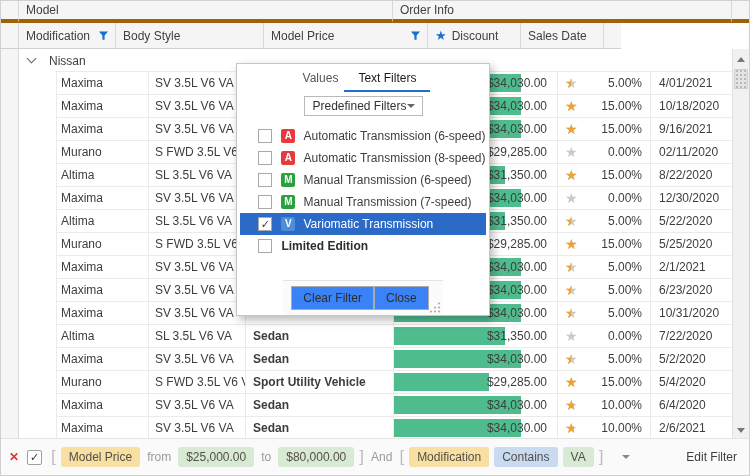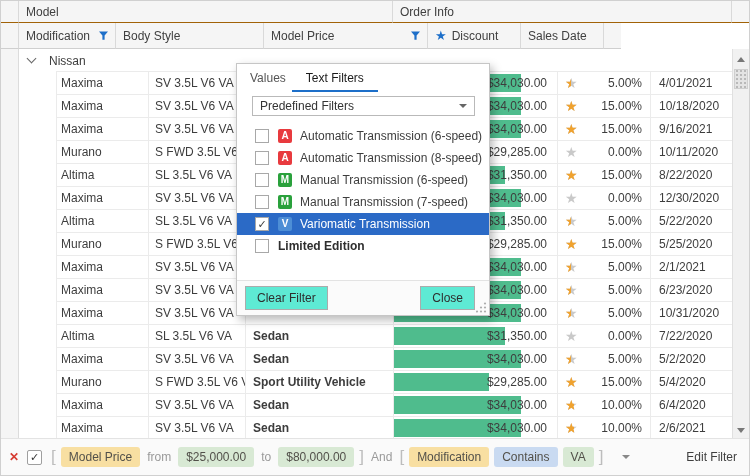--- a/index.html
+++ b/index.html
@@ -11,21 +11,21 @@
   }
   
   .w-ind{width:18px;} .w-name{width:130px;} .w-mod{width:97px;} .w-body{width:148px;}
   .w-price{width:164px;} .w-disc{width:93px;} .w-date{width:83px;} .w-sb{width:17px;}
 
   
   .hdr-row { display:flex; }
   .band-row { height:22px; }
   .col-row { height:26px; }
   .hcell {
-    background:#f5f5f5; border-right:1px solid #d9d9d9; border-bottom:1px solid #a16207;
+    background:#f5f5f5; border-right:1px solid #d9d9d9; border-bottom:4px solid #a16207;
     display:flex; align-items:center; padding-left:7px; color:#404040; overflow:hidden; white-space:nowrap;
   }
   .col-row .hcell { border-bottom:1px solid #cfcfcf; }
   .band-model { width:375px; }
   .band-order { width:340px;text-align:right; }
   .funnel { margin-left:auto; margin-right:6px; flex:none; }
   .hdr-star { color:var(--accent-blue,#2b6cc4); font-size:13px; margin-right:5px; }
 
   
   .grid-body { height:391px; overflow:hidden; background:#fff; }
@@ -65,21 +65,21 @@
   .sb-up { top:2px; } .sb-down { bottom:2px; }
   .tri-up { width:0; height:0; border-left:4px solid transparent; border-right:4px solid transparent; border-bottom:5px solid #777; }
   .tri-down { width:0; height:0; border-left:4px solid transparent; border-right:4px solid transparent; border-top:5px solid #777; }
   .sb-thumb { position:absolute; left:1px; top:20px; width:14px; height:20px;
               background:#e4e4e4; border:1px solid #cfcfcf;
               background-image:radial-gradient(#b9b9b9 0.8px, transparent 0.9px); background-size:4px 4px; background-position:center; }
 
   
   .popup { position:absolute; left:235px; top:62px; width:254px; height:253px;
            background:#fff; border:1px solid #c6c6c6; box-shadow:3px 4px 9px rgba(0,0,0,.28); z-index:20;
-           display:flex; flex-direction:column; }
+           display:flex; flex-direction:column;align-items:center; }
   .tabs { display:flex; align-items:flex-end; height:28px; padding-left:13px; flex:none; }
   .tab { padding:6px 0 7px; color:#555; cursor:default; }
   .tab.active { margin:0 6px; padding:6px 14px 5px; color:#1a1a1a;
                 border-bottom:2px solid var(--accent-blue,#1d6fc9); }
   .combo { margin:4px 14px 0 15px; height:20px; border:1px solid #b9b9b9; background:#fff;
            display:flex; align-items:center; padding-left:7px; color:#333; flex:none; }
   .combo-caret { margin-left:auto; margin-right:7px; width:0; height:0;
                  border-left:4px solid transparent; border-right:4px solid transparent; border-top:4px solid #666; }
   .flist { margin-top:9px; flex:1; overflow:hidden; }
   .fitem { position:relative; height:22px; display:flex; align-items:center; padding-left:18px; }
@@ -88,21 +88,21 @@
         display:flex; align-items:center; justify-content:center; font-size:11px; color:#3d3d3d; }
   .cb.checked::after { content:'✓'; }
   .badge { width:14px; height:14px; border-radius:2px; margin-left:9px; flex:none;
            color:#fff; font-size:10px; font-weight:bold; text-align:center; line-height:14px; }
   .flabel { margin-left:8px; }
   .fitem.no-badge .flabel { margin-left:9px; }
   .flabel.bold { font-weight:bold; color:#2e2e2e; }
   .fitem.selected .flabel { color:#fff; }
   .popup-footer { flex:none; height:35px; border-top:1px solid #e3e3e3; background:#fbfbfb;
                   display:flex; align-items:center; padding:0 14px 0 8px; position:relative; }
-  .pbtn { background:#5eead4; border:1px solid #ababab; padding:4px 11px; font-family:inherit; font-size:12px; color:#2e2e2e; }
+  .pbtn { background:#3b82f6; border:1px solid #ababab; padding:4px 11px; font-family:inherit; font-size:12px; color:#2e2e2e; }
   .pbtn.close { margin-left:auto; }
   .grip { position:absolute; right:2px; bottom:2px; }
 
   
   .filterbar { position:absolute; left:0; bottom:0; width:750px; height:37px;
                background:#fafafa; border-top:1px solid #e3e3e3;
                display:flex; align-items:center; padding:0 12px 0 8px; gap:5px; white-space:nowrap; }
   .remove-x { color:var(--remove-red,#d63c32); font-weight:bold; font-size:12px; margin-right:3px; }
   .fb-cb { width:15px; height:15px; background:#fff; border:1px solid #9f9f9f; border-radius:2px;
            display:flex; align-items:center; justify-content:center; font-size:11px; color:#333; margin-right:4px; }
@@ -222,21 +222,21 @@
       <div class="cell c-mod"><span class="txt">S FWD 3.5L V6 VA</span></div>
       <div class="cell c-body"><span class="txt"></span></div>
       <div class="cell c-price">
         <span class="price-bar" style="width: 58.5%;"></span>
         <span class="price-txt">$29,285.00</span>
       </div>
       <div class="cell c-disc">
         <span class="star">★<span class="star-fill" style="width: 0%;">★</span></span>
         <span class="disc-txt">0.00%</span>
       </div>
-      <div class="cell c-date"><span class="txt">10/11/2020</span></div>
+      <div class="cell c-date"><span class="txt">02/11/2020</span></div>
     </div>
 
     <div class="row">
       <div class="cell c-ind"></div>
       <div class="cell c-name"><span class="txt">Altima</span></div>
       <div class="cell c-mod"><span class="txt">SL 3.5L V6 VA</span></div>
       <div class="cell c-body"><span class="txt"></span></div>
       <div class="cell c-price">
         <span class="price-bar" style="width: 68%;"></span>
         <span class="price-txt">$31,350.00</span>

